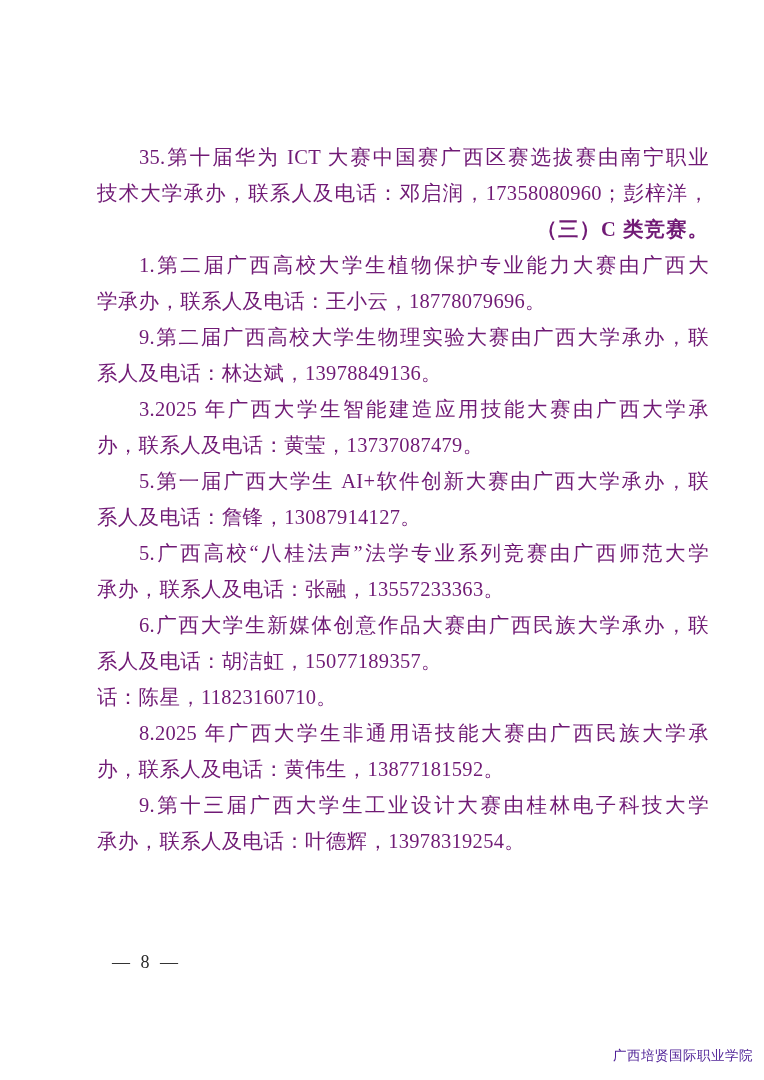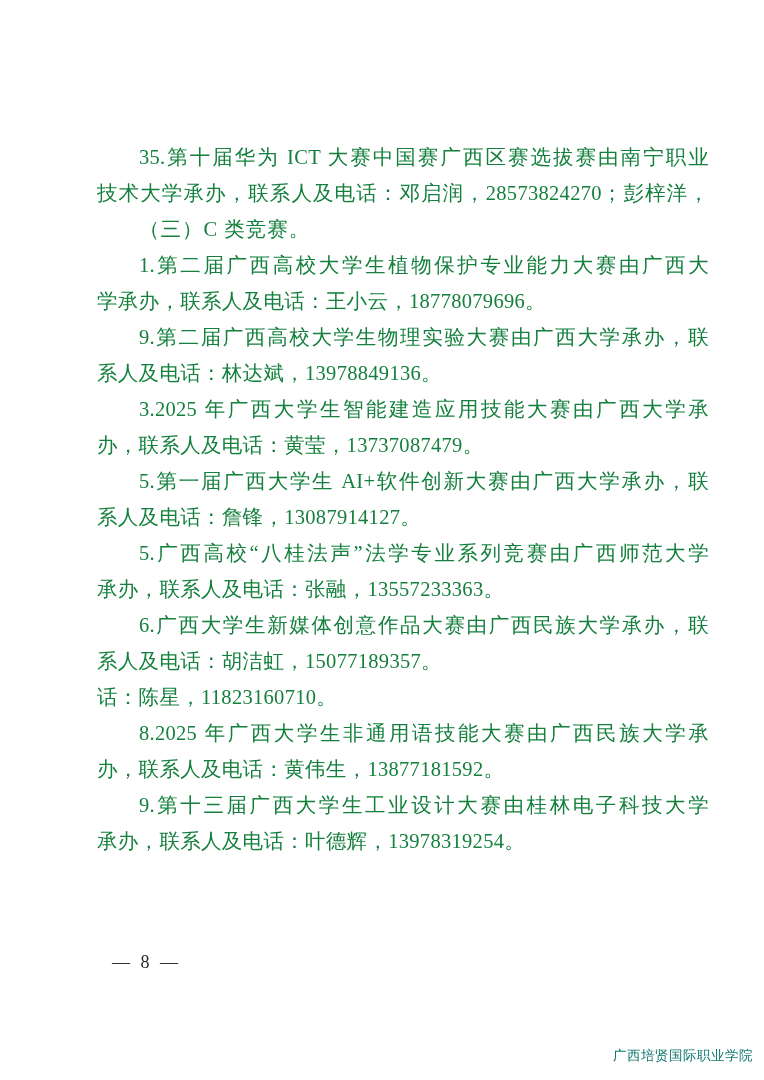--- a/index.html
+++ b/index.html
@@ -17,69 +17,70 @@
   .page {
     position: absolute;
     inset: 0;
     background: #ffffff;
   }
   .content {
     position: absolute;
     left: 97px;
     top: 139px;
     width: 612px;
-    color: #15803d;
+    color: #701a75;
     font-size: 20.5px;
   }
   .line {
     height: 36px;
     line-height: 36px;
     overflow: hidden;
     white-space: nowrap;
     letter-spacing: 0.3px;
   }
   .line.j {
     white-space: normal;
     text-align: justify;
     text-align-last: justify;
   }
   .line.indent {
     padding-left: 42px;
   }
   .line.bold {
-    font-weight: normal;
+    font-weight: bold;
     letter-spacing: 1px;
+    text-align: right;
   }
   .page-number {
     position: absolute;
     left: 112px;
     top: 950px;
     font-size: 18px;
     letter-spacing: 3px;
     color: #2a2a2a;
     line-height: 24px;
   }
   .watermark {
     position: absolute;
     right: 11px;
     top: 1047px;
     font-family: "Liberation Sans", "DejaVu Sans", sans-serif;
     font-size: 13.5px;
-    color: #0f766e;
+    color: #4c1d95;
     letter-spacing: 0.5px;
     line-height: 18px;
   }
 </style>
 </head>
 <body>
 
 <div class="page">
   <div class="content">
     <div class="line indent j">35.第十届华为 ICT 大赛中国赛广西区赛选拔赛由南宁职业</div>
-    <div class="line j">技术大学承办，联系人及电话：邓启润，28573824270；彭梓洋，</div>
+    <div class="line j">技术大学承办，联系人及电话：邓启润，17358080960；彭梓洋，</div>
     <div class="line indent bold">（三）C 类竞赛。</div>
     <div class="line indent j">1.第二届广西高校大学生植物保护专业能力大赛由广西大</div>
     <div class="line">学承办，联系人及电话：王小云，18778079696。</div>
     <div class="line indent j">9.第二届广西高校大学生物理实验大赛由广西大学承办，联</div>
     <div class="line">系人及电话：林达斌，13978849136。</div>
     <div class="line indent j">3.2025 年广西大学生智能建造应用技能大赛由广西大学承</div>
     <div class="line">办，联系人及电话：黄莹，13737087479。</div>
     <div class="line indent j">5.第一届广西大学生 AI+软件创新大赛由广西大学承办，联</div>
     <div class="line">系人及电话：詹锋，13087914127。</div>
     <div class="line indent j">5.广西高校“八桂法声”法学专业系列竞赛由广西师范大学</div>

